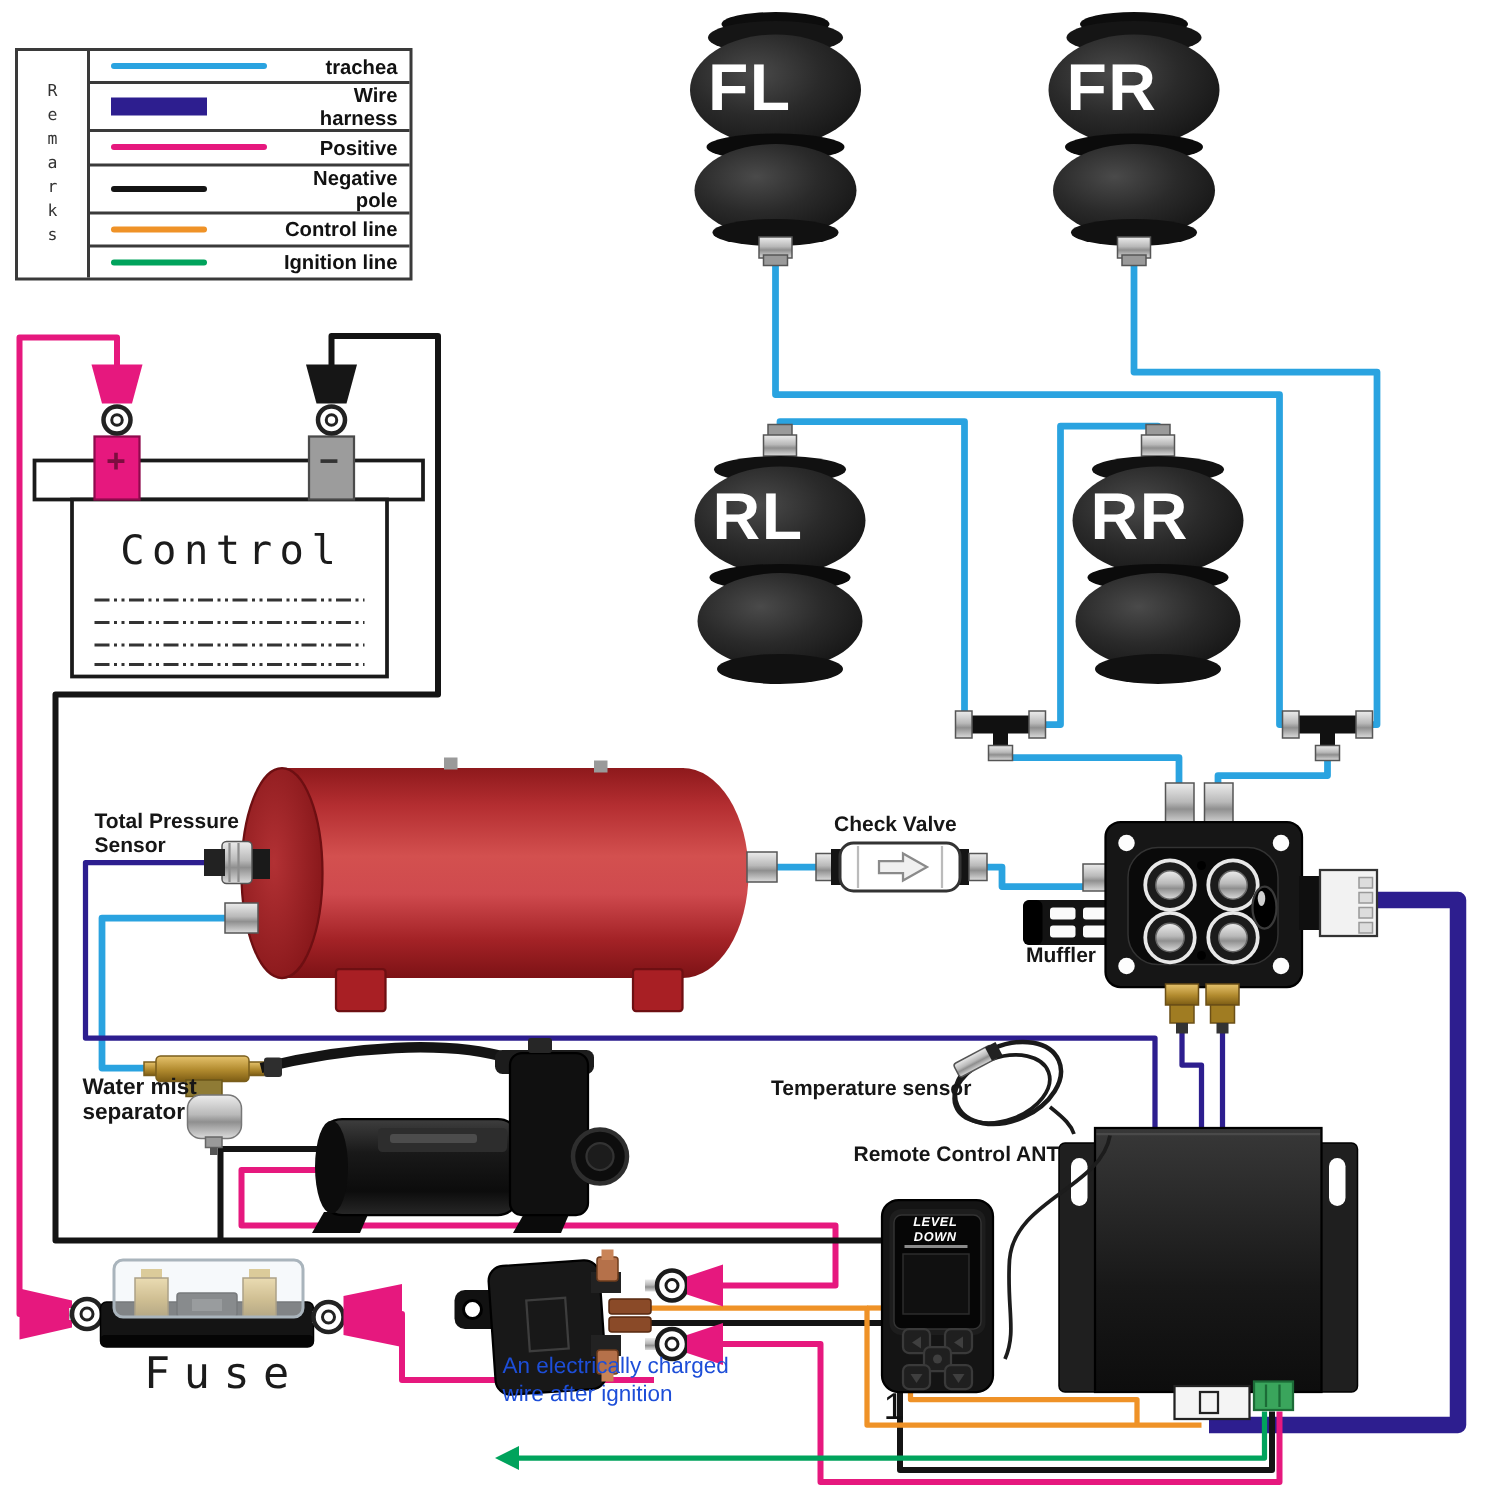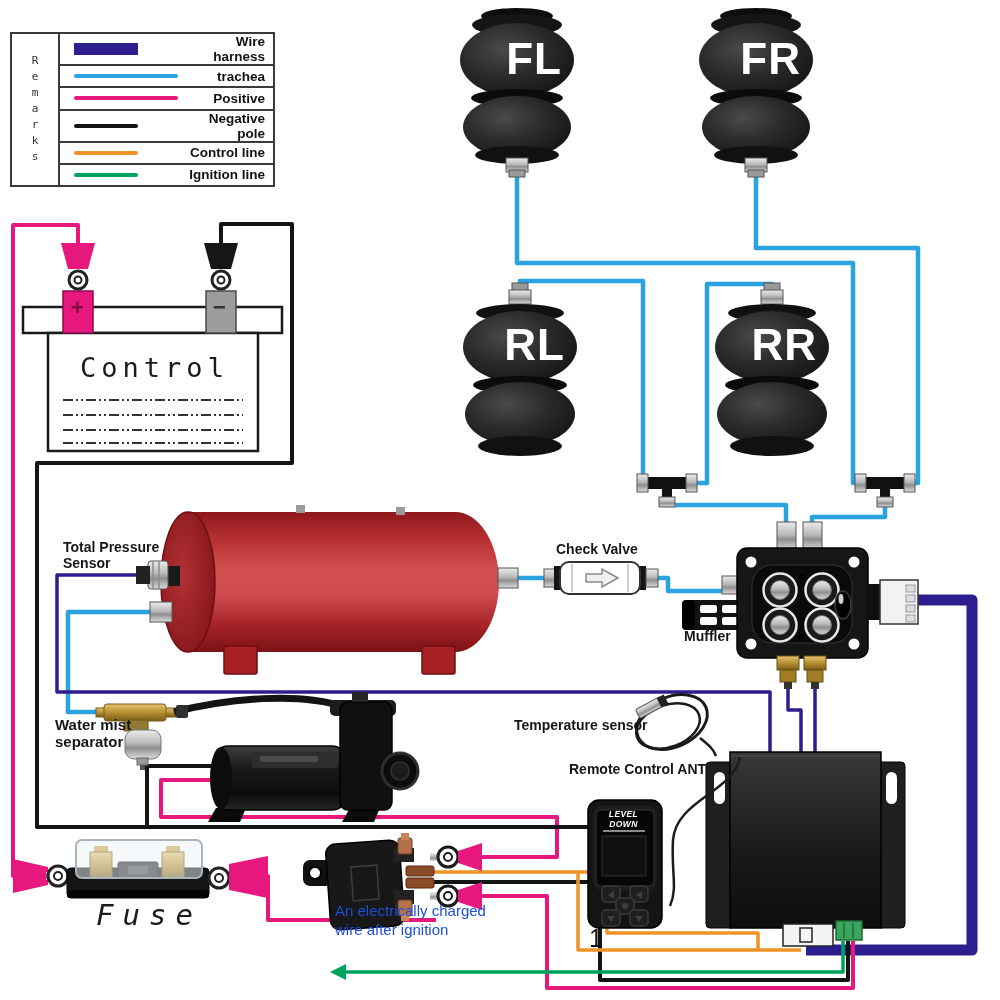--- a/index.html
+++ b/index.html
@@ -18,26 +18,26 @@
   .legend-row:last-child{border-bottom:none;}
   .swatch-cell{width:112px;display:flex;align-items:center;}
   .sw{display:block;}
   .sw-line-long{width:104px;height:4px;border-radius:2px;}
   .sw-line-short{width:64px;height:4px;border-radius:2px;}
   .sw-block{width:64px;height:12px;}
   .legend-label{flex:1;text-align:right;font-size:13.5px;font-weight:700;color:#111;}
 
   
   .lbl{position:absolute;font-weight:700;font-size:14px;color:#161616;line-height:1.15;}
-  .bag-label{position:absolute;width:90px;text-align:right;color:#fff;font-weight:800;font-size:44px;
+  .bag-label{position:absolute;width:90px;text-align:left;color:#fff;font-weight:800;font-size:44px;
              letter-spacing:1px;}
   .battery-word{position:absolute;left:62px;top:352px;width:185px;text-align:center;font-family:"DejaVu Sans Mono",monospace;
              font-size:27px;letter-spacing:5px;color:#1b1b1b;}
   .fuse-word{position:absolute;left:96px;top:898px;font-family:"DejaVu Sans Mono",monospace;font-size:29px;
-             letter-spacing:9px;color:#1b1b1b;font-style:italic;}
+             letter-spacing:9px;color:#1b1b1b;}
   .term-sign{position:absolute;font-family:"DejaVu Sans Mono",monospace;font-size:21px;font-weight:700;}
   .relay-note{position:absolute;left:335px;top:902px;width:200px;font-size:15px;font-weight:400;color:#1d4ed8;line-height:1.25;}
   .callout-1{position:absolute;left:589px;top:924px;font-size:25px;font-weight:500;color:#111;}
   .bottom-note{position:absolute;left:583px;top:952px;font-size:13px;font-weight:700;color:#111;}
   .remote-title{position:absolute;left:595px;top:809px;width:57px;text-align:center;color:#fff;
              font-size:8.5px;font-weight:800;font-style:italic;letter-spacing:.4px;}
   .remote-sub{position:absolute;left:603px;top:830px;width:42px;height:2px;background:#8a8a8a;}
 </style>
 </head>
 <body>
@@ -404,29 +404,29 @@
   <path d="M740,757 C 734,792 676,800 673,840 C 671,872 678,888 670,906" stroke="#1c1c1c" stroke-width="2.5" fill="none"></path>
 </svg>
 
 <div class="legend">
   <div class="legend-title">
     <span>Remarks</span>
   </div>
   <div class="legend-rows">
     <div class="legend-row">
       <span class="swatch-cell">
+            <span class="sw sw-line-long" style="background: rgb(42, 163, 224);"></span>
+          </span>
+      <span class="legend-label">trachea</span>
+    </div>
+    <div class="legend-row">
+      <span class="swatch-cell">
             <span class="sw sw-block" style="background: rgb(45, 30, 143);"></span>
           </span>
       <span class="legend-label">Wire harness</span>
-    </div>
-    <div class="legend-row">
-      <span class="swatch-cell">
-            <span class="sw sw-line-long" style="background: rgb(42, 163, 224);"></span>
-          </span>
-      <span class="legend-label">trachea</span>
     </div>
     <div class="legend-row">
       <span class="swatch-cell">
             <span class="sw sw-line-long" style="background: rgb(230, 24, 126);"></span>
           </span>
       <span class="legend-label">Positive</span>
     </div>
     <div class="legend-row">
       <span class="swatch-cell">
             <span class="sw sw-line-short" style="background: rgb(20, 20, 20);"></span>

